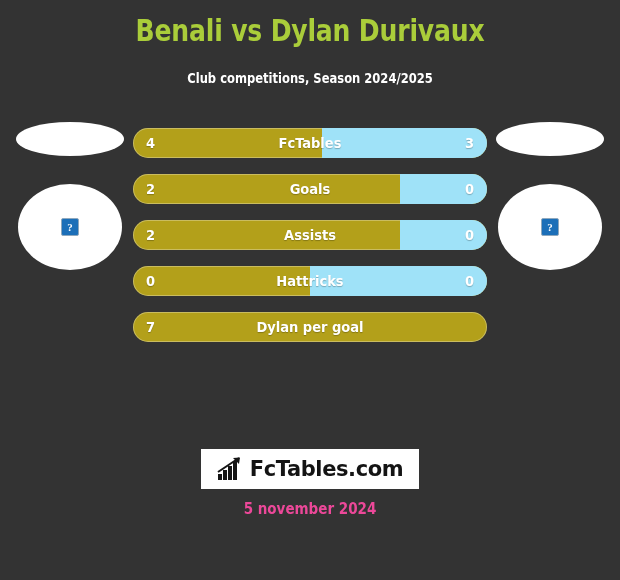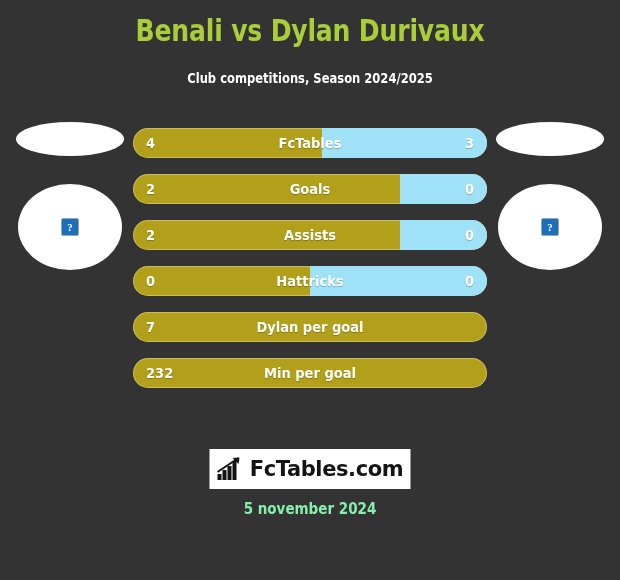--- a/index.html
+++ b/index.html
@@ -130,21 +130,21 @@
     width: 100%;
     text-align: center;
   }
 
   
   .logo-box {
     position: absolute;
     left: 50%;
     transform: translateX(-50%);
     top: 449px;
-    width: 201px;
+    width: 218px;
     height: 40px;
     background: #ffffff;
     display: flex;
     align-items: center;
     justify-content: center;
     gap: 7px;
   }
   .logo-icon { display: block; }
   .logo-text {
     color: #141414;
@@ -152,21 +152,21 @@
     font-weight: bold;
     letter-spacing: -0.4px;
     font-family: "DejaVu Sans", sans-serif;
   }
   .footer-date {
     position: absolute;
     top: 500px;
     left: 0;
     width: 100%;
     text-align: center;
-    color: #86efac;
+    color: #ec4899;
     font-size: 15px;
     font-weight: bold;
     font-family: "DejaVu Sans Condensed", "Liberation Sans Narrow", "Liberation Sans", sans-serif;
   }
 </style>
 </head>
 <body>
 
 <h1 class="page-title">Benali vs Dylan Durivaux</h1>
 <p class="page-subtitle">Club competitions, Season 2024/2025</p>
@@ -206,24 +206,20 @@
     </div>
     <div class="stat-row" style="background: rgb(179, 160, 26);">
       <div class="stat-fill-right" style="width: 50%; background: rgb(159, 226, 248);"></div>
       <span class="stat-home">0</span>
       <span class="stat-label">Hattricks</span>
       <span class="stat-away">0</span>
     </div>
     <div class="stat-row" style="background: rgb(179, 160, 26);">
       <span class="stat-home">7</span>
       <span class="stat-label">Dylan per goal</span>
-    </div>
-    <div class="stat-row" style="background: rgb(179, 160, 26);">
-      <span class="stat-home">232</span>
-      <span class="stat-label">Min per goal</span>
     </div>
   </div>
 
 <div class="logo-box">
   <svg class="logo-icon" width="26" height="24" viewBox="0 0 26 24">
     <rect x="1" y="17" width="4" height="6" fill="#141414"></rect>
     <rect x="6" y="13" width="4" height="10" fill="#141414"></rect>
     <rect x="11" y="9" width="4" height="14" fill="#141414"></rect>
     <rect x="16" y="4" width="4" height="19" fill="#141414"></rect>
     <path d="M1 15 L22 1" stroke="#141414" stroke-width="2" fill="none"></path>

